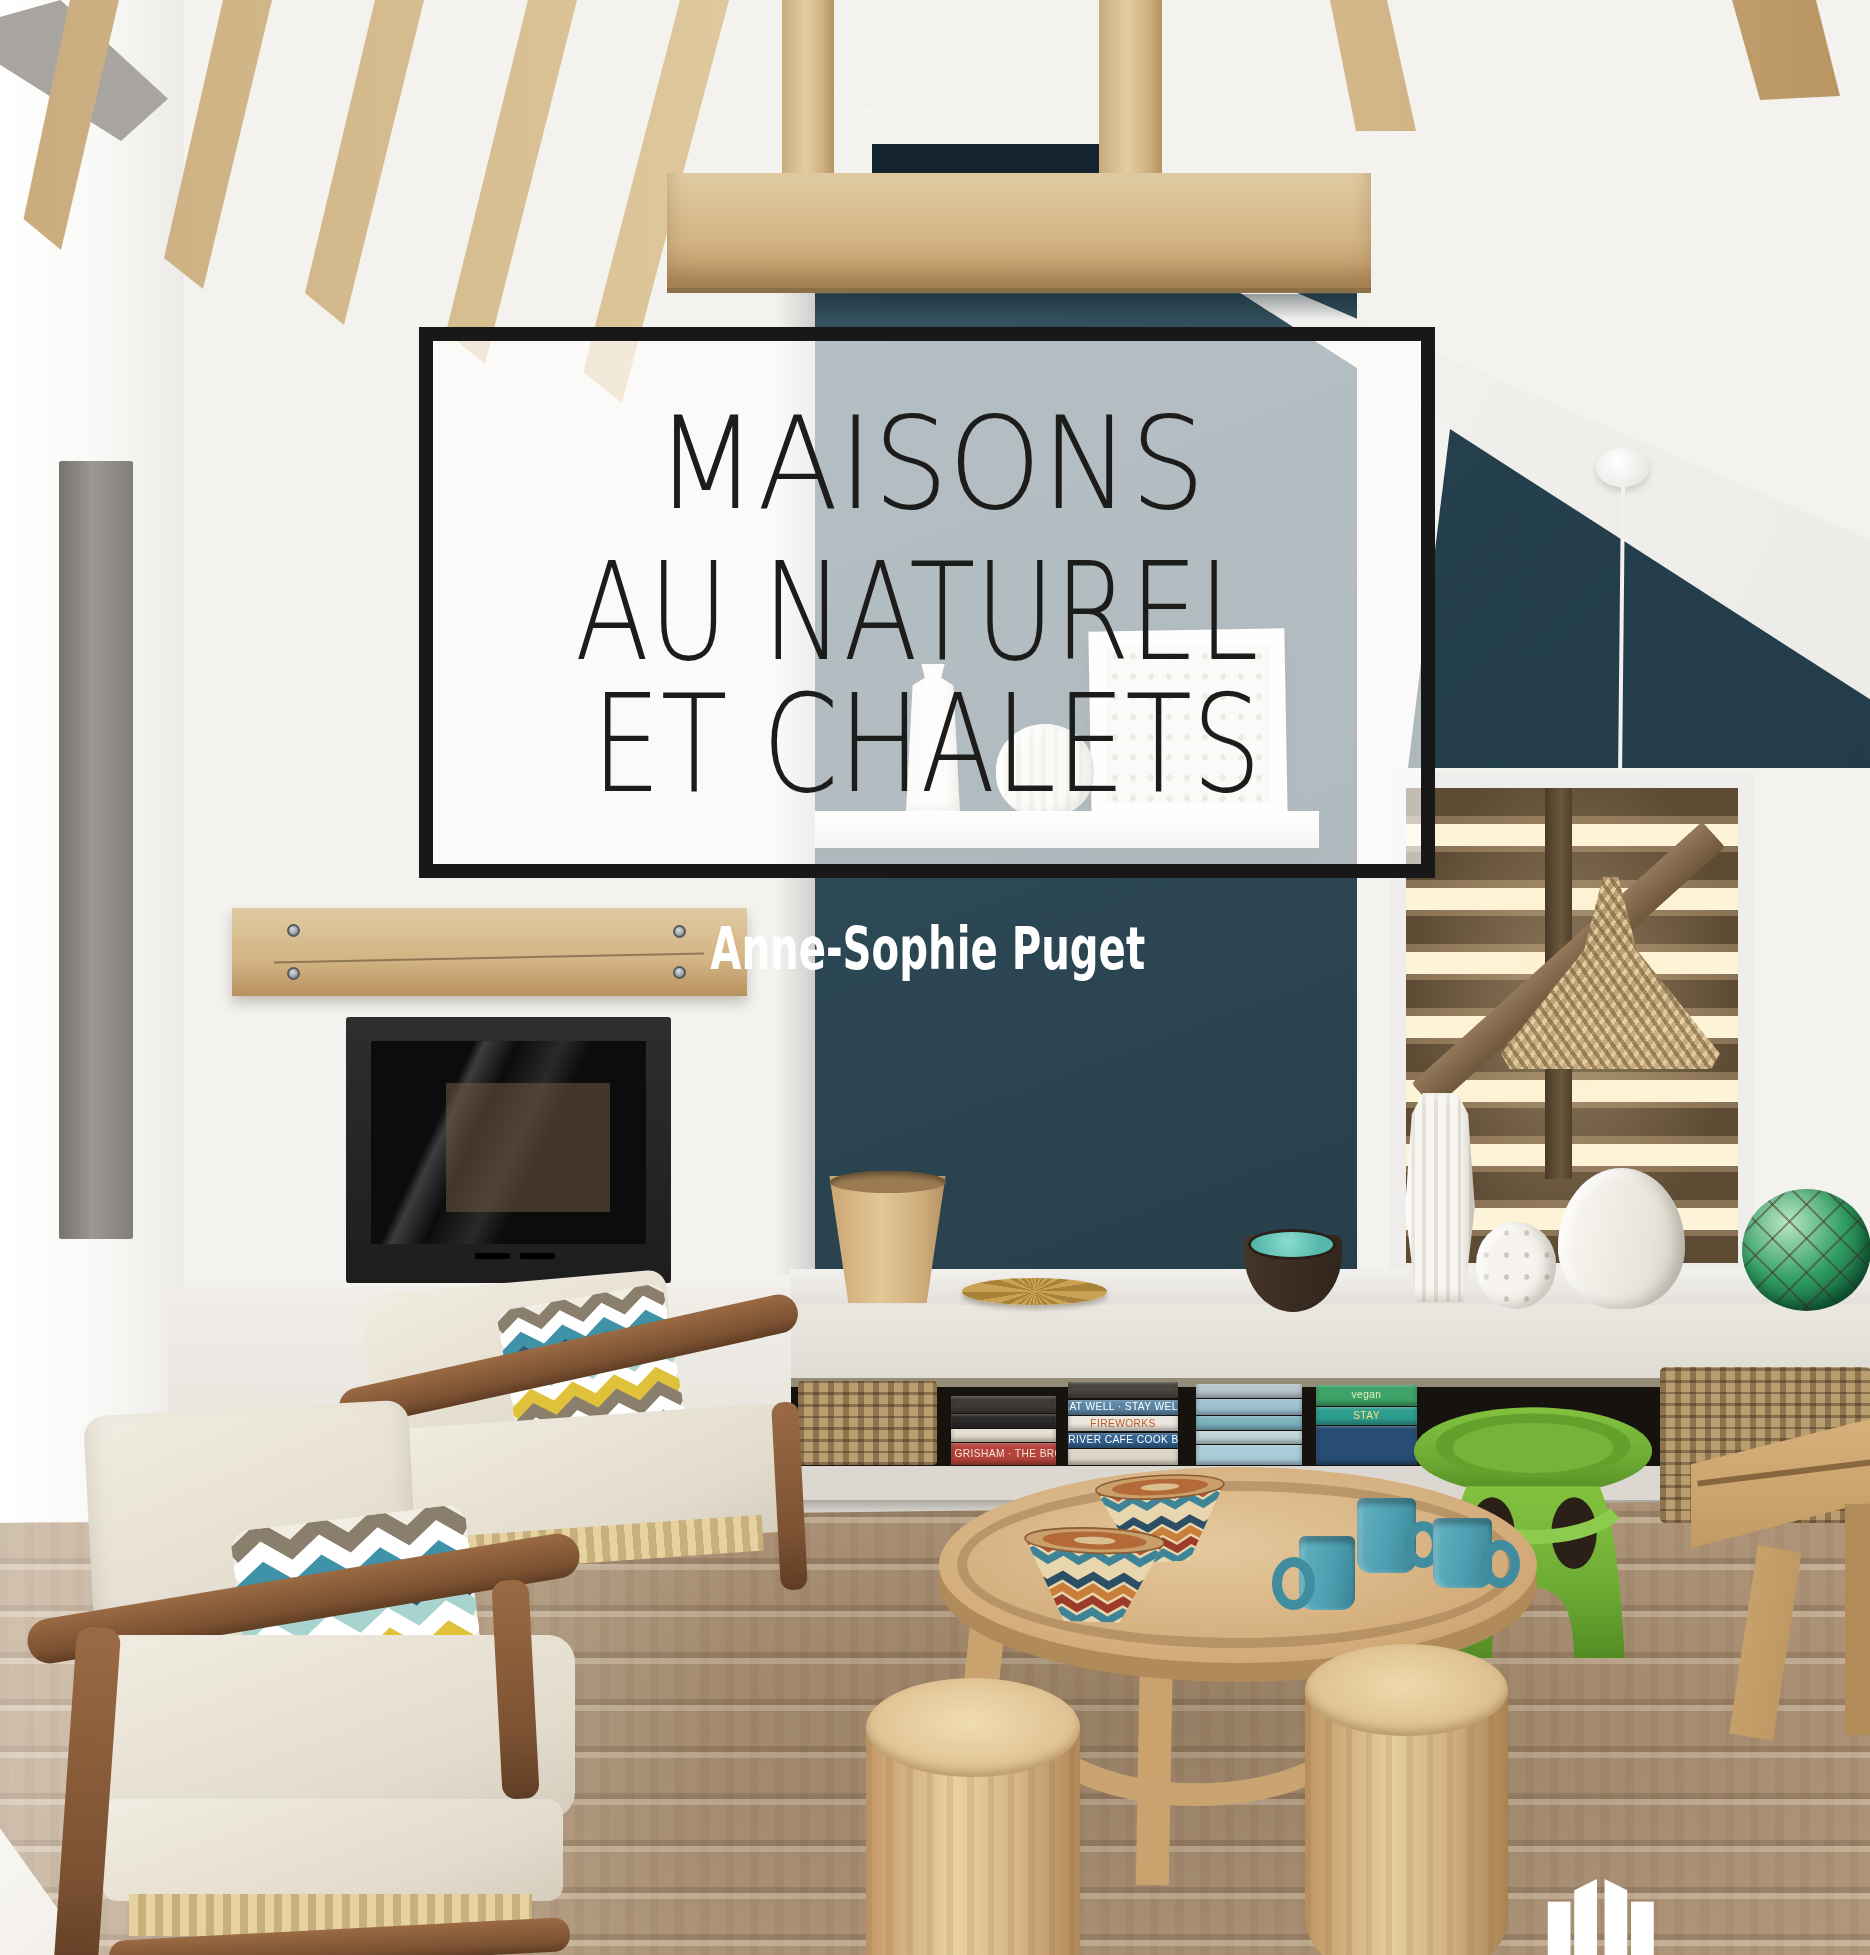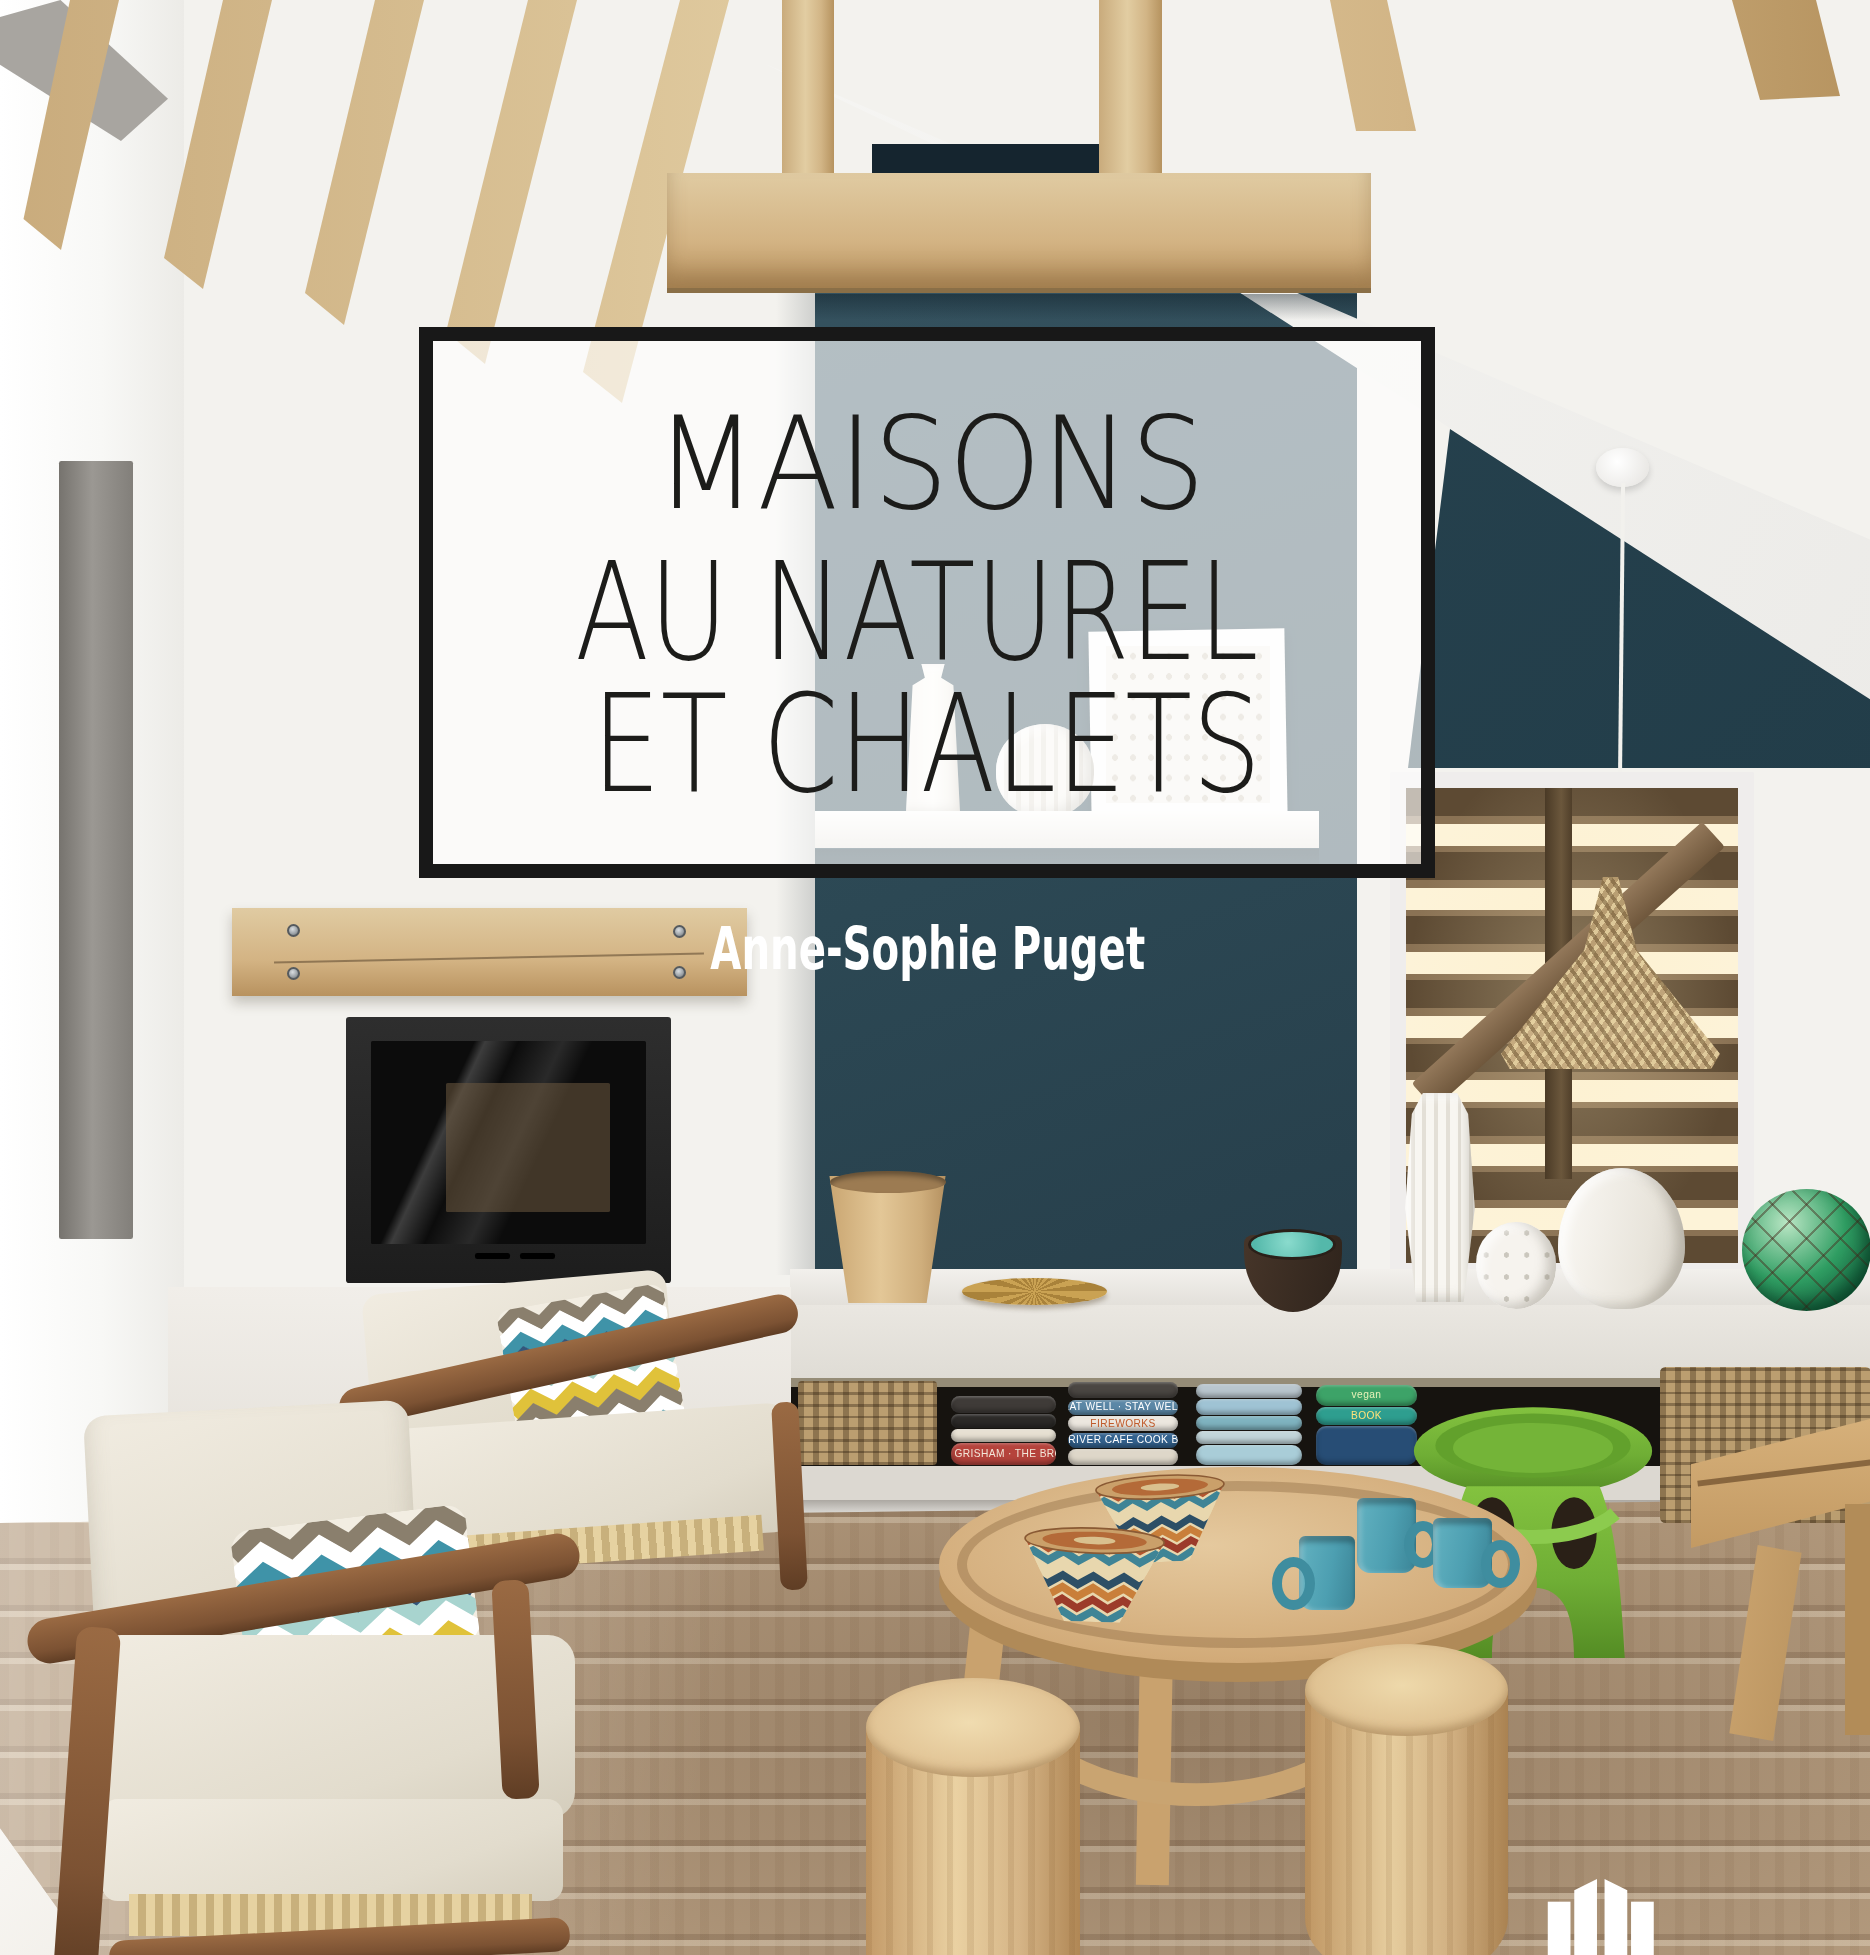--- a/index.html
+++ b/index.html
@@ -10,21 +10,21 @@
   .wood-h{background:linear-gradient(180deg,#e0cba2,#d3b383 60%,#b8925f);}
   .walnut{background:linear-gradient(180deg,#9a6a43,#7c5233 70%,#5f3d24);}
   .cushion{background:linear-gradient(160deg,#f1ece1,#e2dccd 70%,#d4cdbc);}
   .wicker{background:
      repeating-linear-gradient(0deg, rgba(40,25,10,.35) 0 2.7px, rgba(255,255,255,0) 2.7px 11.7px),
      repeating-linear-gradient(90deg,#8d744f 0 6.3px,#bb9e70 6.3px 15px);}
   .screw{position:absolute;width:13.3px;height:13.3px;border-radius:50%;
      background:radial-gradient(circle at 40% 35%,#d9dde0,#9aa0a5 60%,#5f666b);
      border:2px solid #555a5e;box-sizing:border-box;}
   .book-stack{position:absolute;display:flex;flex-direction:column;justify-content:flex-end;}
-  .book-spine{width:100%;margin-top:1.2px;border-radius:10px;display:flex;align-items:center;justify-content:center;
+  .book-spine{width:100%;margin-top:1.2px;border-radius:0;display:flex;align-items:center;justify-content:center;
      font:10.2px/1 "Liberation Sans",sans-serif;letter-spacing:0.4px;white-space:nowrap;overflow:hidden;
      box-shadow:inset 0 -3.1px 5.5px rgba(0,0,0,.35), inset 0 1.6px 2.3px rgba(255,255,255,.25);}
   .mug{position:absolute;background:linear-gradient(100deg,#63b2c1,#4d9fb1 55%,#3b8496);
      border-radius:6.3px 6.3px 13.3px 13.3px;box-shadow:inset 0 6.3px 5.5px rgba(0,0,0,.28), inset 3.9px 0 5.5px rgba(255,255,255,.25);}
   .mug-handle{position:absolute;border:10.2px solid #3f8d9f;border-radius:50%;background:transparent;}
   .vase-white{box-shadow:inset -8.6px -3.9px 11.7px rgba(120,115,100,.35), inset 7px 3.9px 10.2px rgba(255,255,255,.8);}
   svg text{font-family:"DejaVu Sans","Liberation Sans",sans-serif;}
 </style>
 </head>
 <body>
@@ -123,21 +123,21 @@
     </div>
   <div class="book-stack" style="left:1196px;top:1378px;width:106px;height:87px;">
       <div class="book-spine" style="background: rgb(185, 198, 206); height: 14px; color: transparent;"></div>
       <div class="book-spine" style="background: rgb(159, 195, 212); height: 15.6px; color: transparent;"></div>
       <div class="book-spine" style="background: rgb(127, 179, 192); height: 14px; color: transparent;"></div>
       <div class="book-spine" style="background: rgb(194, 213, 218); height: 13.3px; color: transparent;"></div>
       <div class="book-spine" style="background: rgb(169, 205, 216); height: 19.6px; color: transparent;"></div>
     </div>
   <div class="book-stack" style="left:1316px;top:1378px;width:101px;height:87px;">
       <div class="book-spine" style="background: rgb(61, 163, 104); height: 20.3px; color: rgb(230, 242, 184);">vegan</div>
-      <div class="book-spine" style="background: rgb(46, 158, 143); height: 18px; color: rgb(255, 226, 122);">BOOK</div>
+      <div class="book-spine" style="background: rgb(46, 158, 143); height: 18px; color: rgb(255, 226, 122);">STAY</div>
       <div class="book-spine" style="background: rgb(39, 77, 117); height: 39px; color: transparent;"></div>
     </div>
 
   <div class="abs" style="left:820px;top:1176px;width:135px;height:127px;background:linear-gradient(90deg,#c5a06b,#e3c797 45%,#cfae7c 75%,#ab8656);
               clip-path:polygon(7% 0,93% 0,79% 100%,21% 100%);"></div>
   <div class="abs" style="left:830px;top:1171px;width:116px;height:22px;border-radius:50%;background:#9c7b52;box-shadow:inset 0 3.9px 5.5px rgba(0,0,0,.35);"></div>
   <div class="abs" style="left:962px;top:1278px;width:145px;height:27px;border-radius:50%;
               background:repeating-conic-gradient(#caa253 0 9deg, #a9823a 9deg 18deg);box-shadow:0 3.9px 5.5px rgba(60,40,10,.3);"></div>
   <div class="abs" style="left:1244px;top:1235px;width:98px;height:77px;border-radius:9.4px 9.4px 49px 49px/7.8px 7.8px 59px 59px;background:linear-gradient(100deg,#463529,#2f241c);"></div>
   <div class="abs" style="left:1248px;top:1229px;width:88px;height:30.5px;border-radius:50%;background:radial-gradient(circle at 45% 40%,#8adbcd,#54b8aa 70%);border:3.9px solid #2a2019;box-sizing:border-box;"></div>

